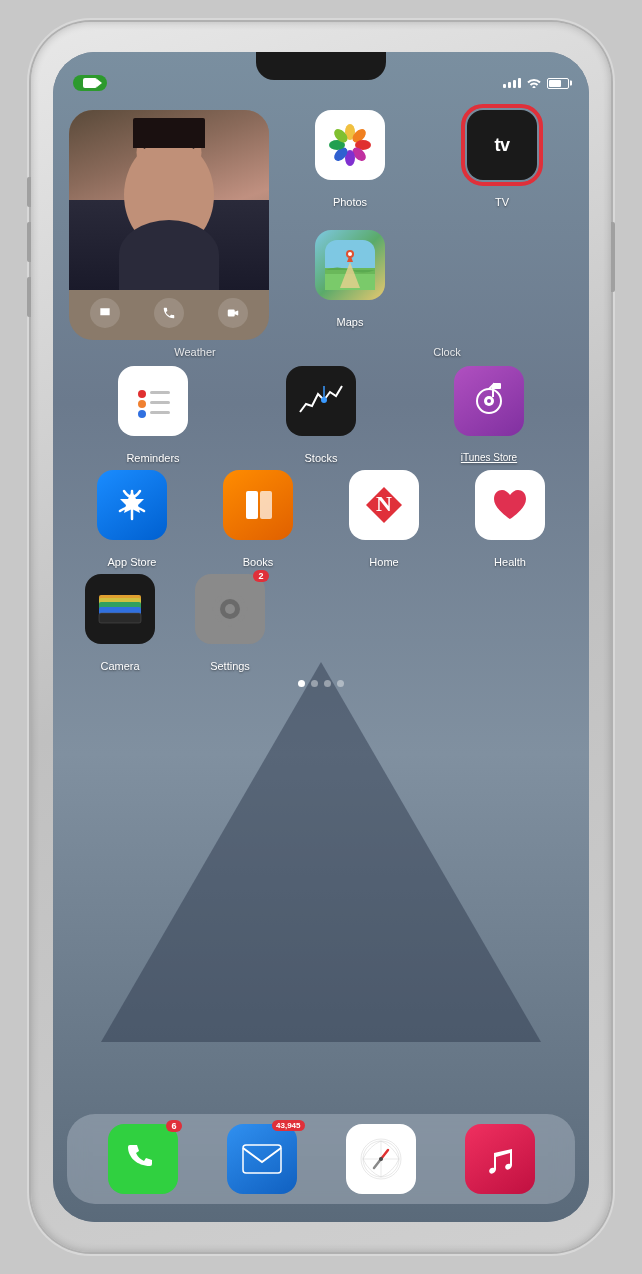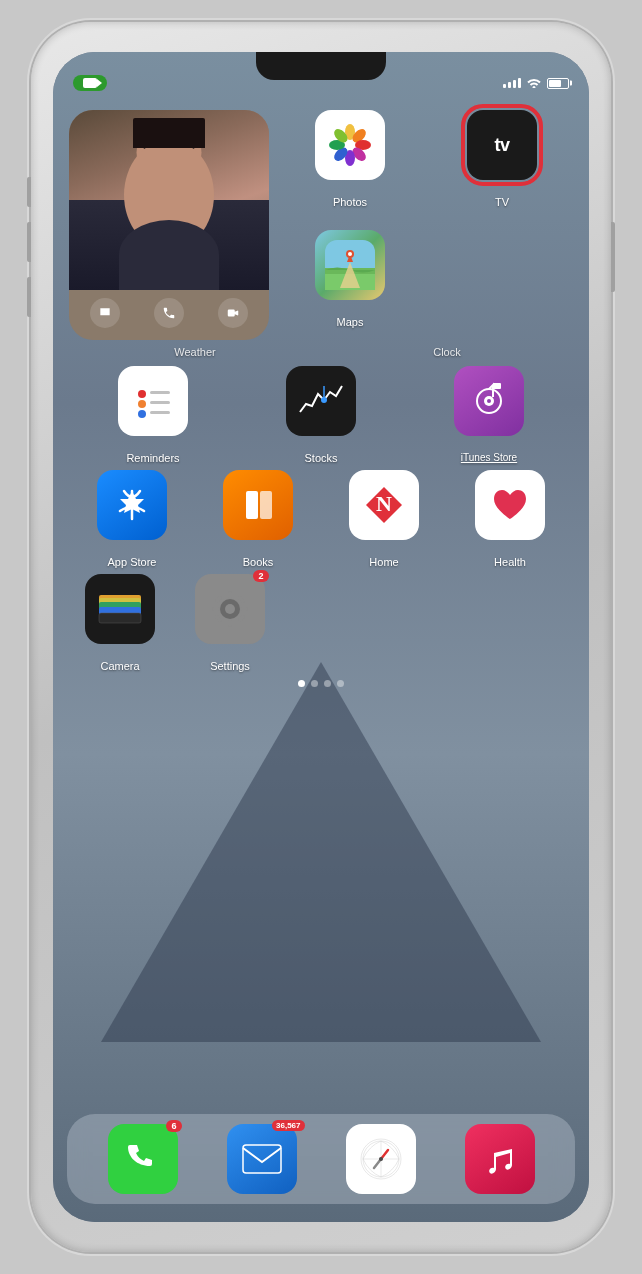--- a/index.html
+++ b/index.html
@@ -637,21 +637,21 @@
           <div class="app-icon" style="background:#30d040;border-radius:16px;">
             <svg width="36" height="36" viewBox="0 0 36 36" fill="white">
               <path d="M8 4h4l2 6-3 2a16 16 0 008 8l2-3 6 2v4a2 2 0 01-2 2C12 25 3 16 3 6a2 2 0 012-2z"></path>
             </svg>
           </div>
         </div>
       </div>
 
       <div class="app-item" style="position:relative;">
         <div style="position:relative;">
-          <span style="position:absolute;top:-4px;right:-8px;background:#e0303a;color:white;font-size:8px;font-weight:700;border-radius:10px;padding:1px 4px;z-index:10;white-space:nowrap;">36,567</span>
+          <span style="position:absolute;top:-4px;right:-8px;background:#e0303a;color:white;font-size:8px;font-weight:700;border-radius:10px;padding:1px 4px;z-index:10;white-space:nowrap;">43,945</span>
           <div class="app-icon" style="background:linear-gradient(145deg,#3090f0,#1060c0);border-radius:16px;">
             <svg width="40" height="30" viewBox="0 0 40 30" fill="none">
               <rect x="1" y="1" width="38" height="28" rx="3" fill="none"></rect>
               <path d="M1 4 L20 18 L39 4" stroke="white" stroke-width="2" fill="none"></path>
               <rect x="1" y="1" width="38" height="28" rx="3" stroke="white" stroke-width="1.5" fill="none"></rect>
             </svg>
           </div>
         </div>
       </div>
 

